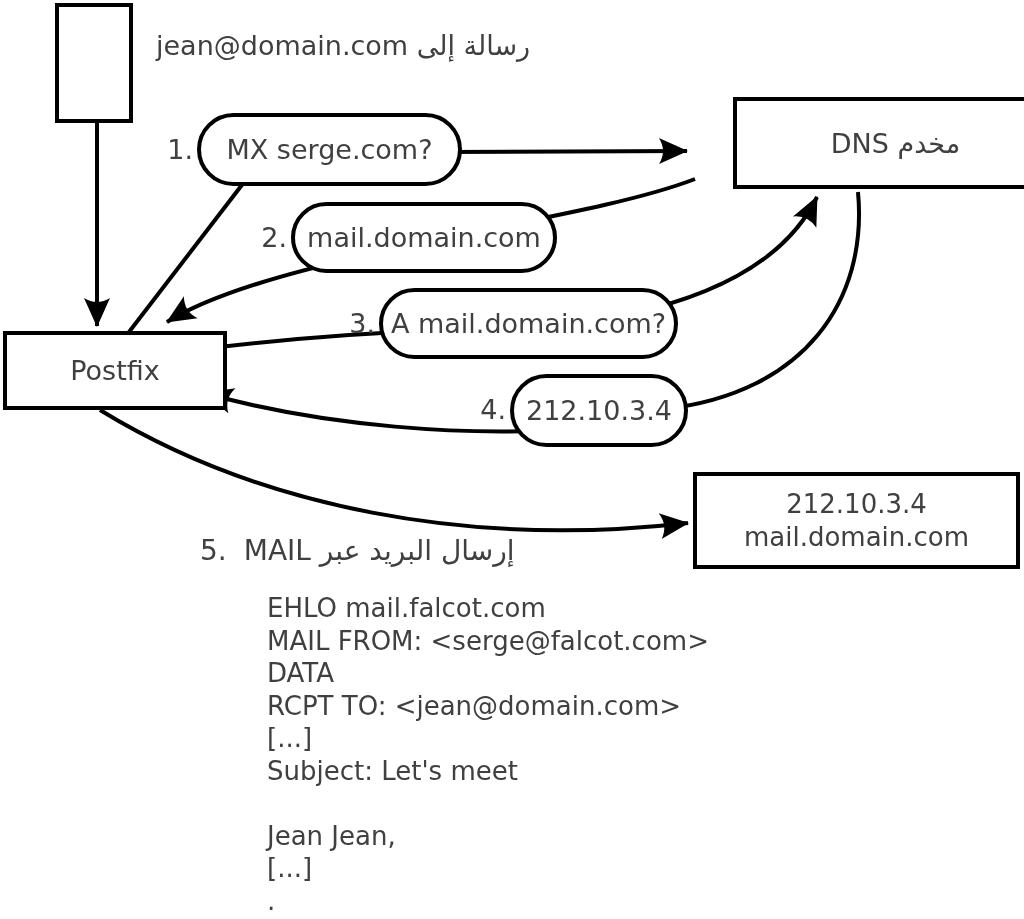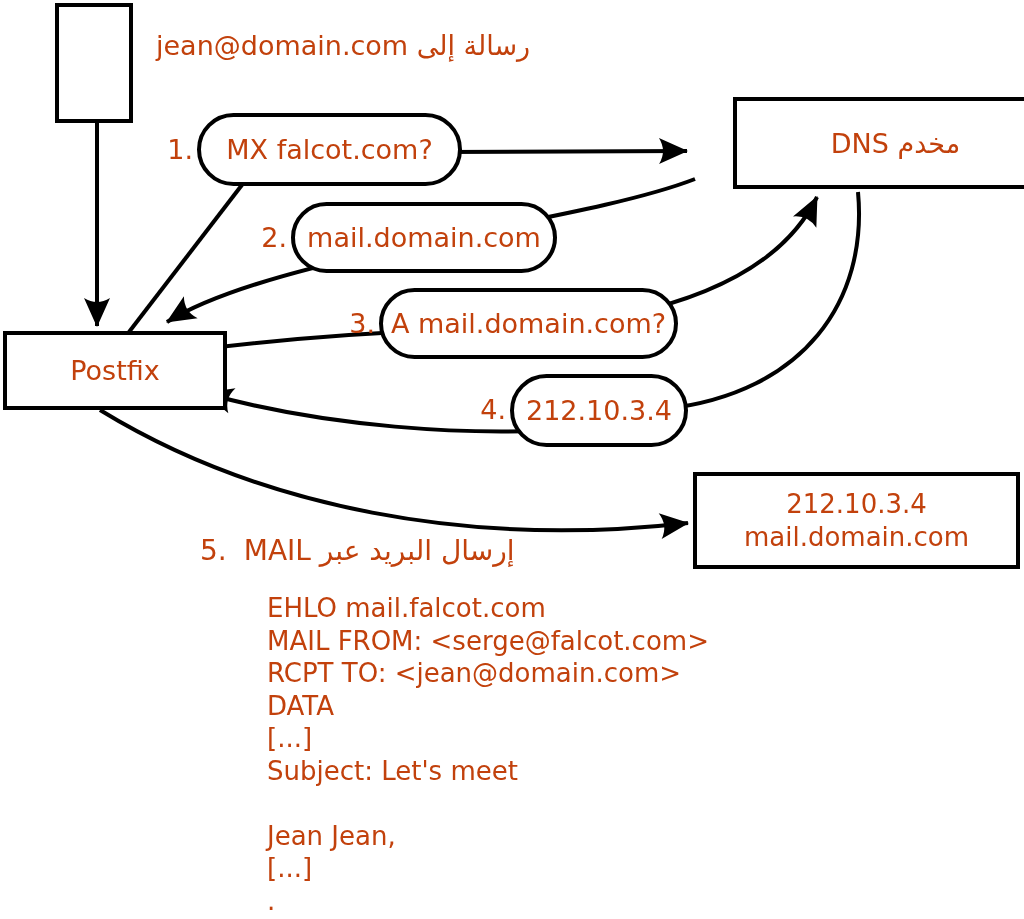--- a/index.html
+++ b/index.html
@@ -4,21 +4,21 @@
 <style>
   * { margin: 0; padding: 0; box-sizing: border-box; }
   html, body { background: #ffffff; }
   .canvas {
     position: relative;
     width: 1024px;
     height: 919px;
     background: #ffffff;
     overflow: hidden;
     font-family: "DejaVu Sans", "Liberation Sans", sans-serif;
-    color: #c2410c;
+    color: #404040;
   }
   .connector-layer {
     position: absolute;
     left: 0; top: 0;
     width: 1024px; height: 919px;
   }
   .ln { fill: none; stroke: #000000; stroke-width: 4; }
   .node {
     position: absolute;
     background: #ffffff;
@@ -110,21 +110,21 @@
     <span dir="rtl">مخدم DNS</span>
   </div>
 
   <div class="node" id="mailserver">
     <div>212.10.3.4</div>
     <div>mail.domain.com</div>
   </div>
 
   <div class="stepnum" id="num1">1.</div>
   <div class="node pill" id="pill1">
-    <span>MX falcot.com?</span>
+    <span>MX serge.com?</span>
   </div>
 
   <div class="stepnum" id="num2">2.</div>
   <div class="node pill" id="pill2">
     <span>mail.domain.com</span>
   </div>
 
   <div class="stepnum" id="num3">3.</div>
   <div class="node pill" id="pill3">
     <span>A mail.domain.com?</span>
@@ -136,22 +136,22 @@
   </div>
 
   <div id="step5">
     <span>5.</span>
     <span dir="rtl">إرسال البريد عبر MAIL</span>
   </div>
 
   <div id="smtp-block">
     <div class="smtp-line">EHLO mail.falcot.com</div>
     <div class="smtp-line">MAIL FROM: &lt;serge@falcot.com&gt;</div>
+    <div class="smtp-line">DATA</div>
     <div class="smtp-line">RCPT TO: &lt;jean@domain.com&gt;</div>
-    <div class="smtp-line">DATA</div>
     <div class="smtp-line">[...]</div>
     <div class="smtp-line">Subject: Let's meet</div>
     <div class="smtp-line"></div>
     <div class="smtp-line">Jean Jean,</div>
     <div class="smtp-line">[...]</div>
     <div class="smtp-line">.</div>
   </div>
 
 </div>
 

